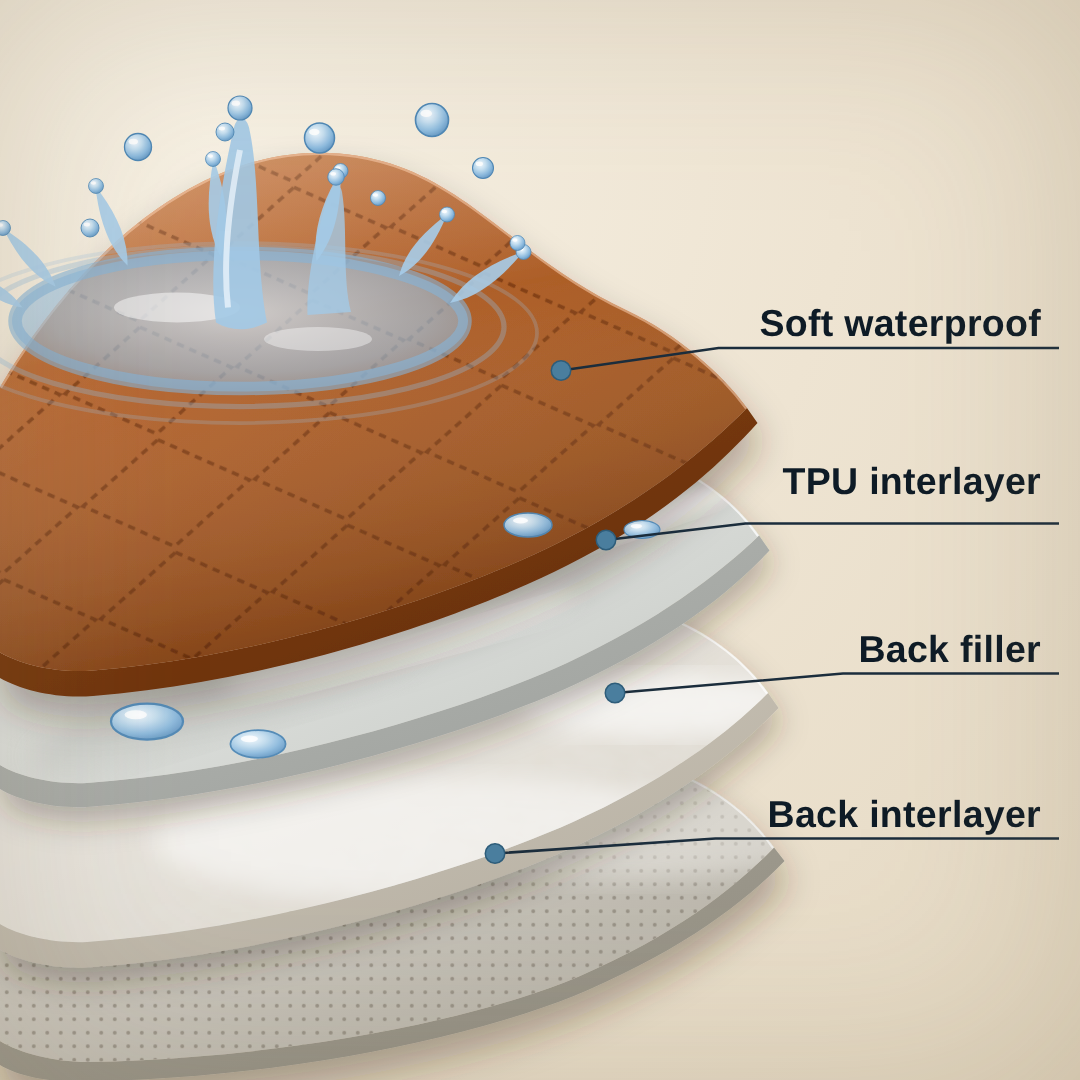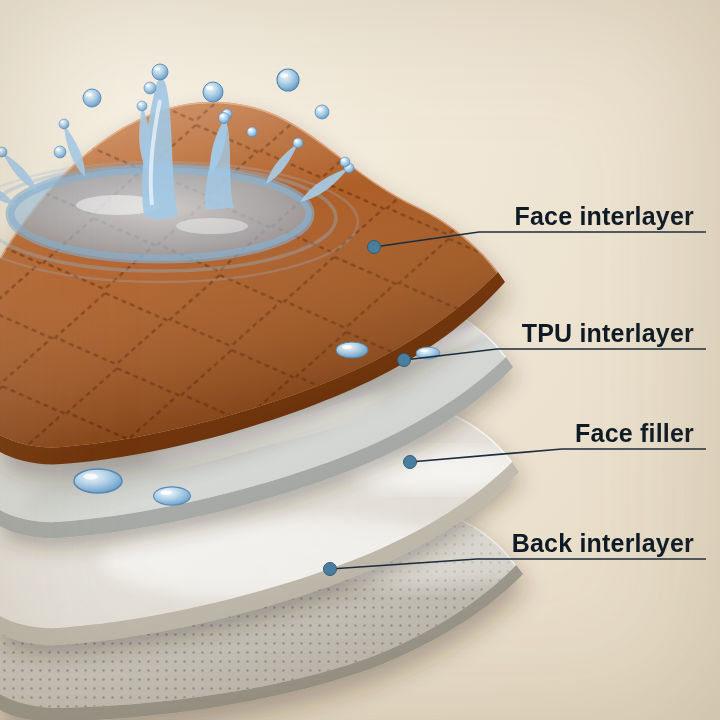--- a/index.html
+++ b/index.html
@@ -19,21 +19,21 @@
   .label{
     position:absolute;
     right:26px;
     font-weight:700;
     font-size:25px;
     letter-spacing:.2px;
     color:#0e1b26;
     white-space:nowrap;
   }
   .label.face{top:202px;}
-  .label.tpu{top:319px;margin-left:24px;}
+  .label.tpu{top:307px;margin-left:24px;}
   .label.soft{top:419px;}
   .label.back{top:529px;}
 </style>
 </head>
 <body>
 
 <div class="stage">
 
   <svg class="illustration" width="720" height="720" viewBox="0 0 720 720" aria-hidden="true">
     <defs>
@@ -249,18 +249,18 @@
       <path d="M330,569 L477,559 L706,559"></path>
     </g>
     <g stroke="#2e5d7a" stroke-width="1">
       <circle cx="374" cy="247" r="6.5" fill="#4a7e9e"></circle>
       <circle cx="404" cy="360" r="6.5" fill="#4a7e9e"></circle>
       <circle cx="410" cy="462" r="6.5" fill="#4a7e9e"></circle>
       <circle cx="330" cy="569" r="6.5" fill="#4a7e9e"></circle>
     </g>
   </svg>
 
-  <div class="label face">Face interlayer</div>
+  <div class="label face">Soft waterproof</div>
   <div class="label tpu">TPU interlayer</div>
-  <div class="label soft">Face filler</div>
+  <div class="label soft">Back filler</div>
   <div class="label back">Back interlayer</div>
 
 </div>
 
 </body></html>

